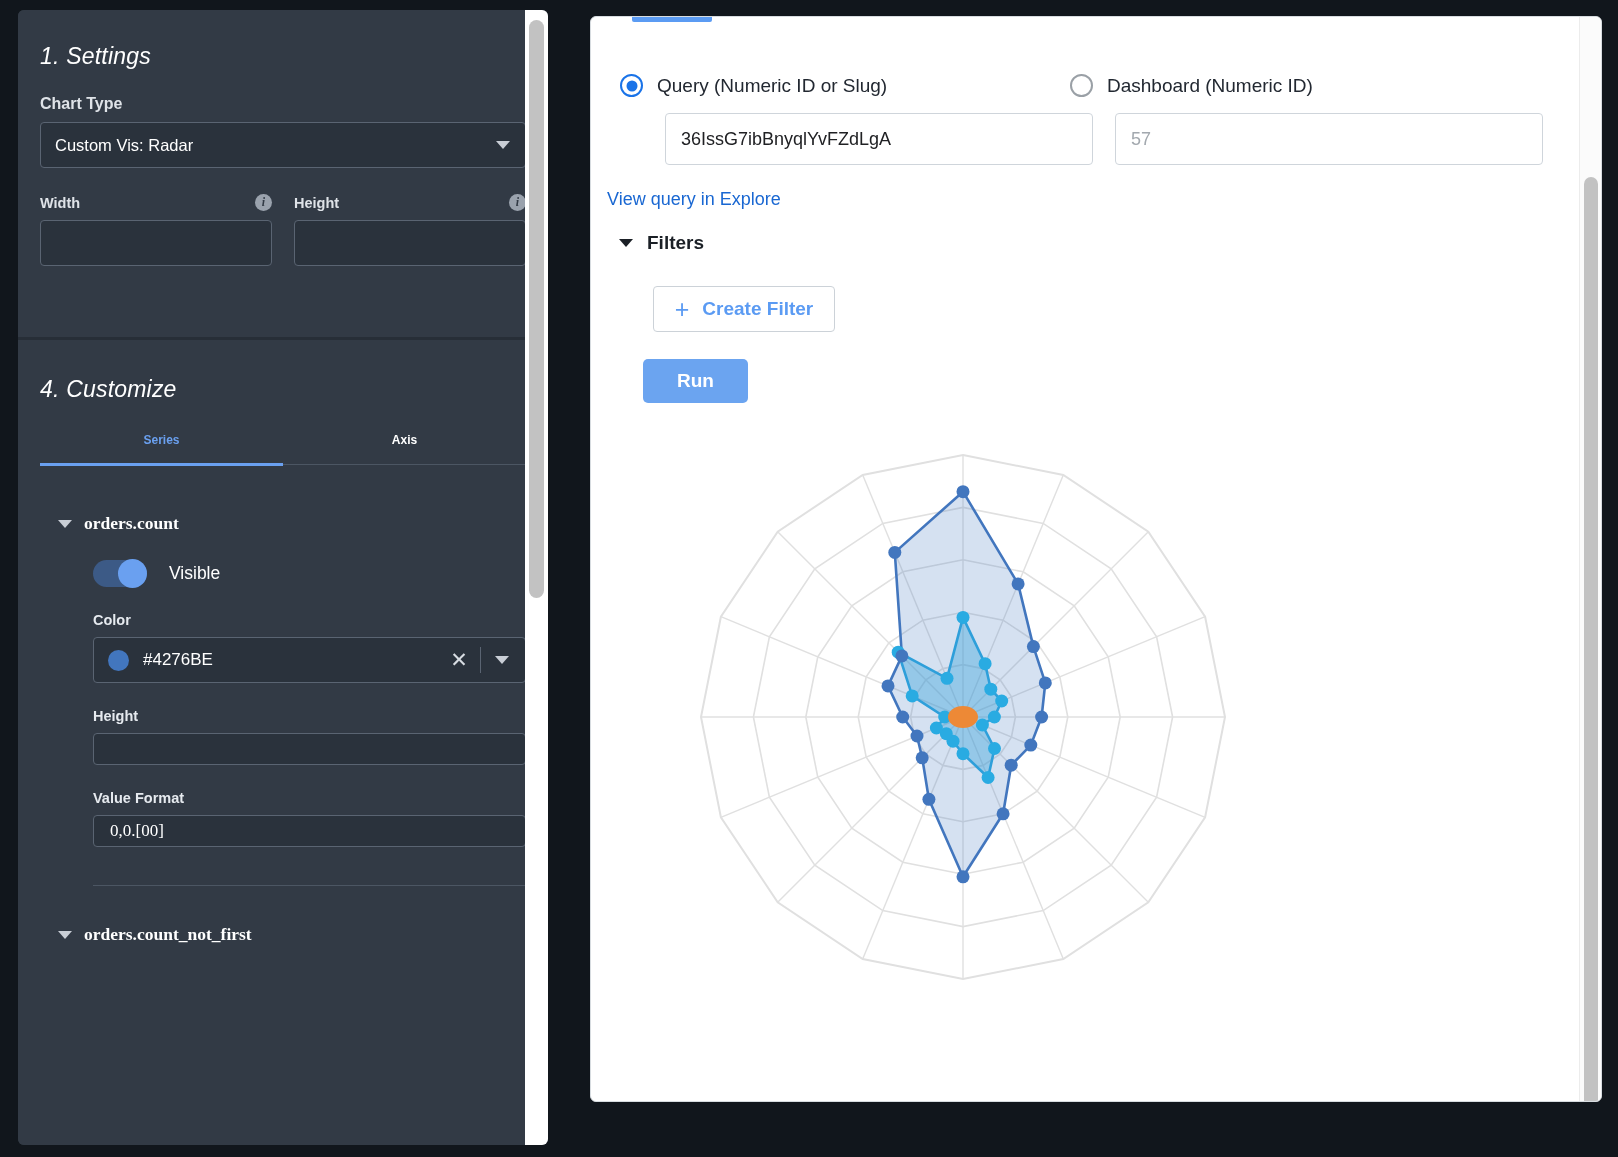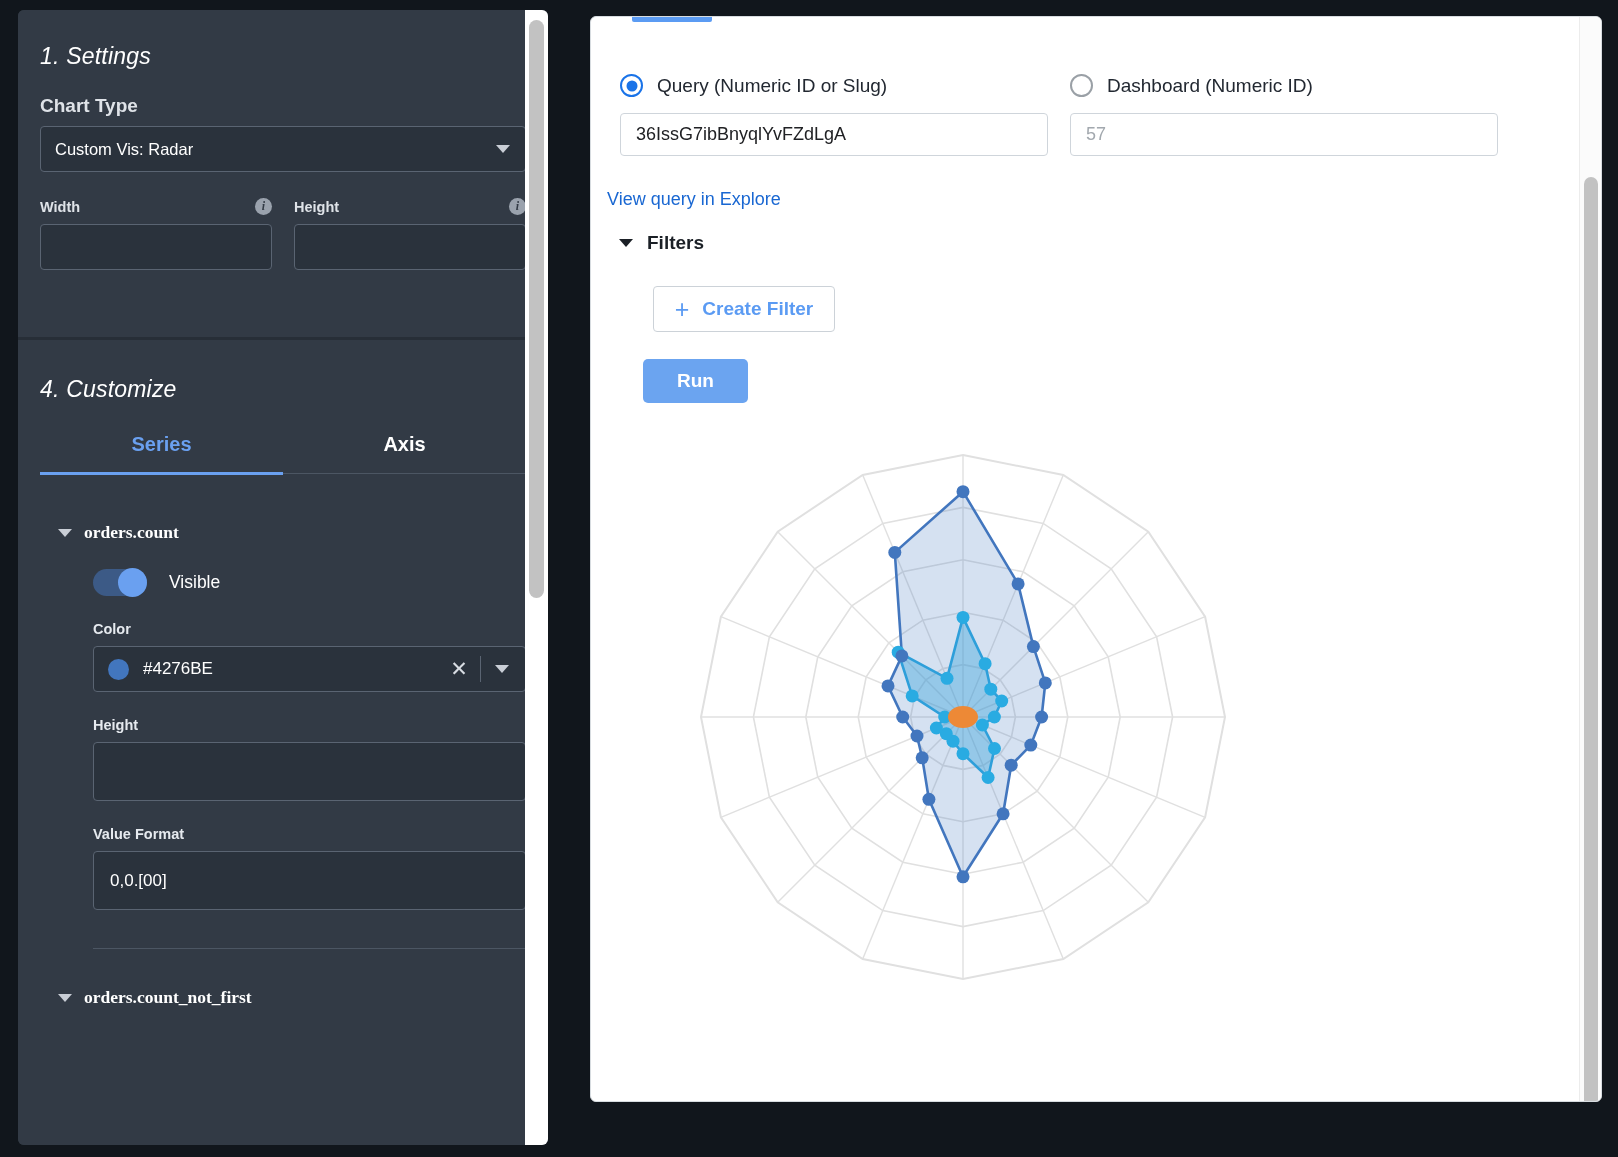--- a/index.html
+++ b/index.html
@@ -39,21 +39,21 @@
   .sec-title {
     color: #ffffff;
     font-size: 23px;
     font-weight: 400;
     padding: 33px 0 0 22px;
     letter-spacing: .2px;
     font-style: italic;
   }
   .field-label {
     color: #dfe3e8;
-    font-size: 19px;
+    font-size: 16px;
     font-weight: bold;
     padding-left: 22px;
     margin-top: 25px;
   }
   .dk-input {
     background: #2a323c;
     border: 1px solid #5a6472;
     border-radius: 4px;
     height: 46px;
     color: #ffffff;
@@ -111,21 +111,21 @@
   
   .tabs {
     display: flex;
     margin: 30px 22px 0 22px;
     border-bottom: 1px solid #4c5663;
     position: relative;
   }
   .tab {
     flex: 1;
     text-align: center;
-    font-size: 20px;
+    font-size: 12px;
     font-weight: bold;
     padding-bottom: 17px;
     color: #ffffff;
     cursor: pointer;
   }
   .tab.active { color: #6aa0f0; }
   .tab-underline {
     position: absolute;
     left: 0; bottom: -2px;
     width: 50%; height: 3px;
@@ -228,26 +228,27 @@
     border-left: 7px solid transparent;
     border-right: 7px solid transparent;
     border-top: 8px solid #c9ced6;
     display: block;
   }
   .txt-box {
     margin: 0 22px 0 75px;
     background: #2a323c;
     border: 1px solid #5a6472;
     border-radius: 4px;
-    height: 59px;
+    height: 32px;
     display: flex;
     align-items: center;
     padding: 0 16px;
     color: #ffffff;
     font-size: 17px;
+    font-family: Liberation Serif, serif;
   }
   .hr {
     margin: 38px 22px 0 75px;
     height: 1px;
     background: #4c5663;
   }
 
   
   .lscroll {
     position: absolute;
@@ -315,29 +316,30 @@
     width: 11px; height: 11px;
     border-radius: 50%;
     background: #1a73e8;
   }
   .radio-lab span {
     color: #222831;
     font-size: 19px;
   }
   .lt-input {
     margin-top: 16px;
-    width: 428px; height: 43px;
+    width: 428px; height: 52px;
     border: 1px solid #cfd5db;
     border-radius: 4px;
     display: flex;
     align-items: center;
     padding: 0 15px;
     font-size: 18px;
     color: #202124;
     background: #fff;
+    margin-left: 45px;
   }
   .lt-input.ph { color: #a2a8ae; }
   .link {
     position: absolute;
     left: 16px; top: 172px;
     color: #1967d2;
     font-size: 18px;
     cursor: pointer;
   }
   .filters-head {

